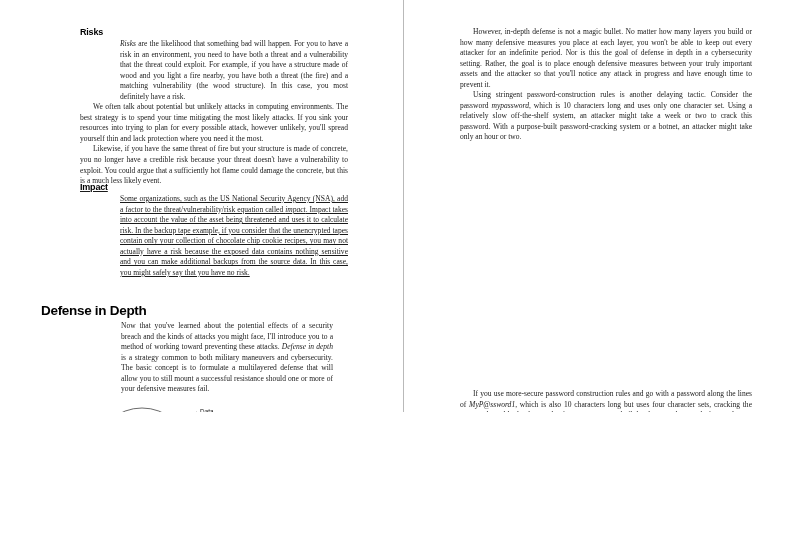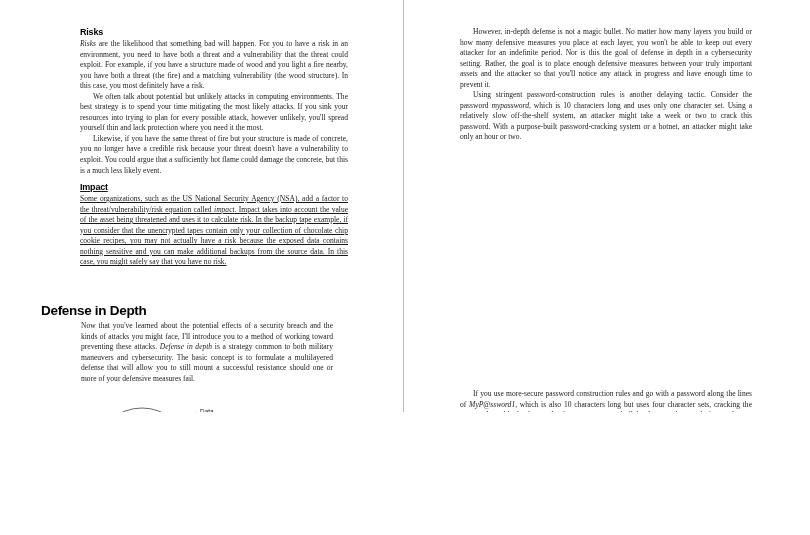--- a/index.html
+++ b/index.html
@@ -44,21 +44,21 @@
     color: #1a1a1a;
   }
   p.body {
     margin: 0;
     font-size: 7.55px;
     line-height: 10.55px;
     text-align: justify;
     text-indent: 13px;
     hyphens: none;
   }
-  p.body.noindent { text-indent: 0; }
+  p.body.noindent { text-indent: 0; margin-left: 40px; }
   p.body i, span.it { font-style: italic; }
 
   h3.sub {
     margin: 0 0 2px 0;
     font-family: "Liberation Sans", sans-serif;
     font-weight: bold;
     font-size: 9px;
     letter-spacing: -0.2px;
     color: #000;
   }

